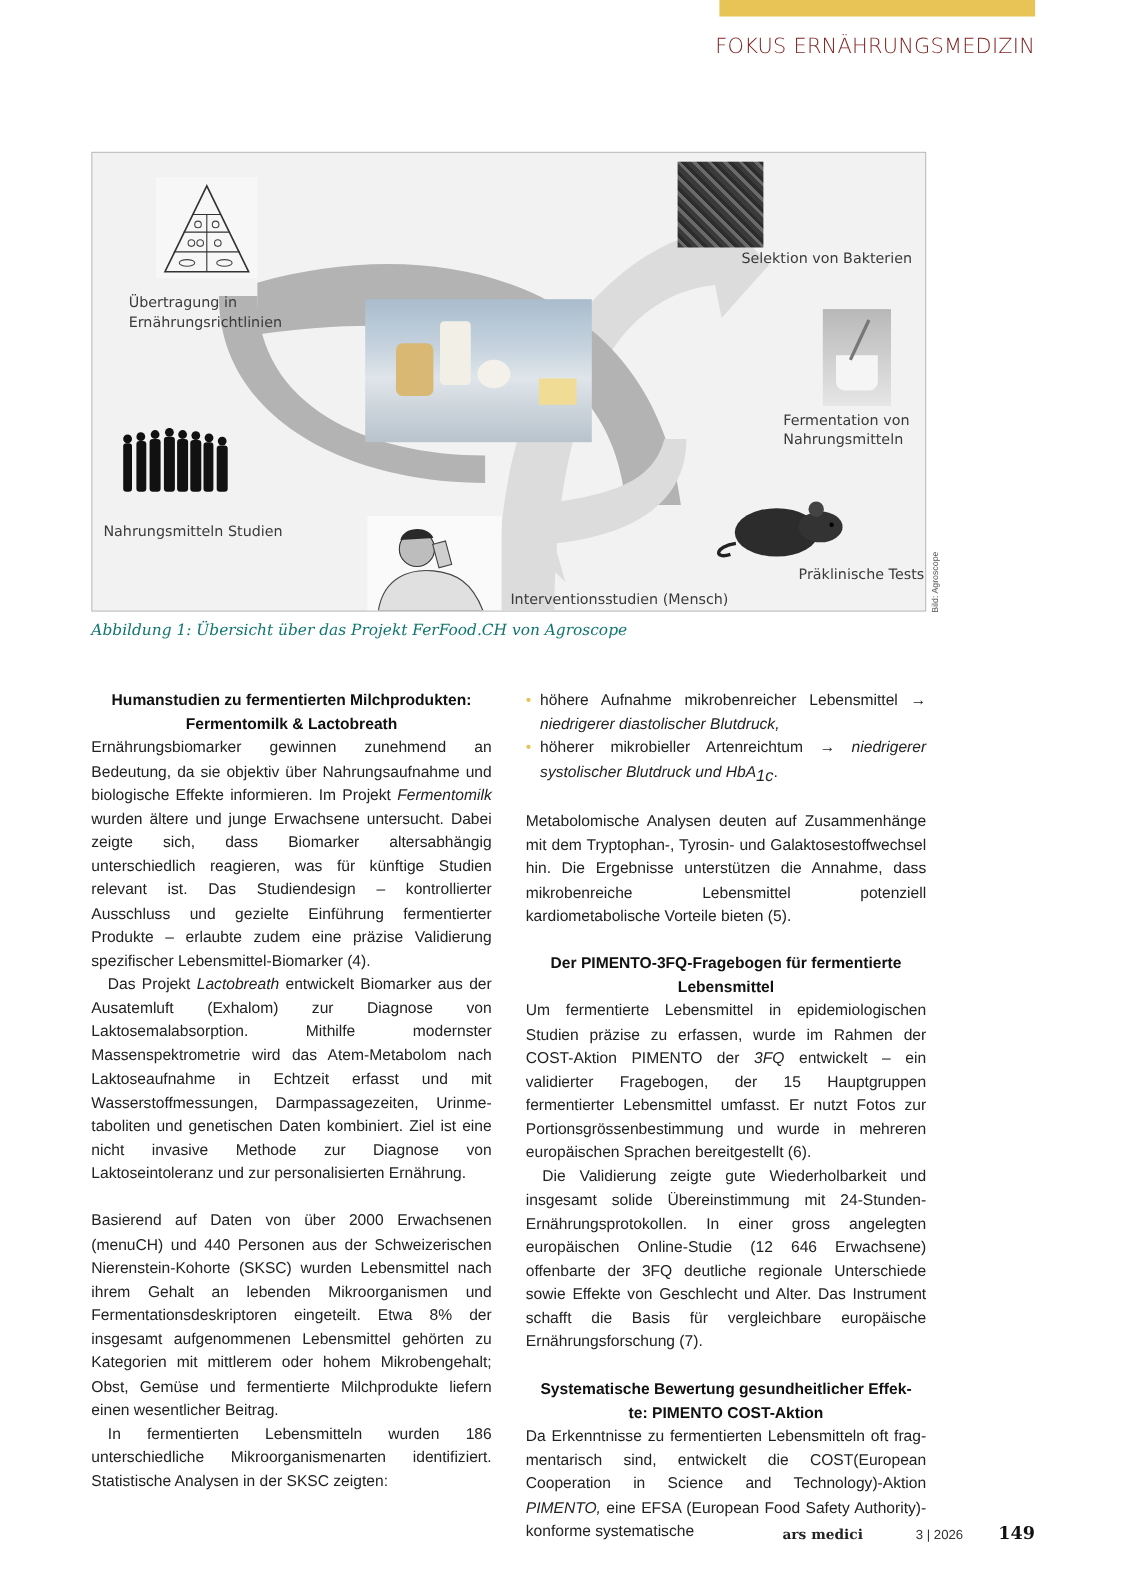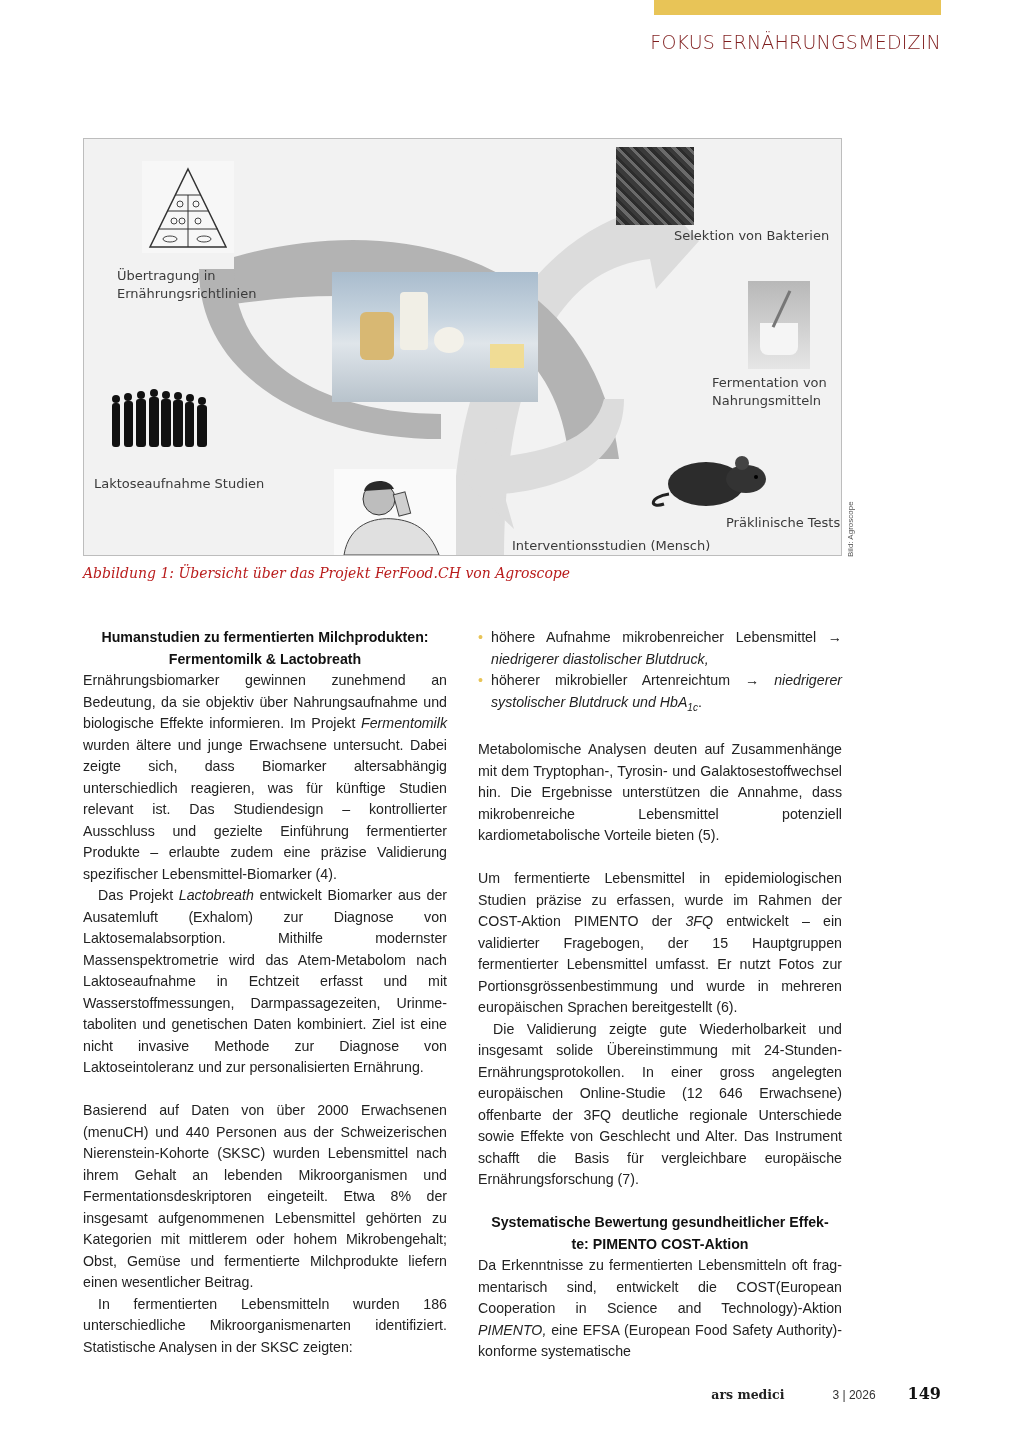--- a/index.html
+++ b/index.html
@@ -6,21 +6,21 @@
   body { width:1024px; height:1448px; background:#ffffff; position:relative; overflow:hidden;
          font-family:"Liberation Sans", "DejaVu Sans", sans-serif; color:#1f1f1f; }
   .top-bar { position:absolute; left:654px; top:0; width:287px; height:15px; background:#e8c457; }
   .section-title { position:absolute; right:83px; top:31px; font-size:19px; letter-spacing:0.2px; color:#7f1d1d; font-family:"DejaVu Sans", sans-serif; font-weight:300; }
   .figure { position:absolute; left:83px; top:138px; width:759px; height:418px; background:#f2f2f2; border:1px solid #bdbdbd; box-sizing:border-box; overflow:hidden; }
   .figure svg.arrows { position:absolute; left:0; top:0; }
   .fig-label { position:absolute; font-size:13px; line-height:18px; color:#3a3a3a; font-family:"DejaVu Sans", sans-serif; }
   .fig-img { position:absolute; }
   .credit { position:absolute; left:846px; top:497px; width:12px; height:60px; }
   .credit span { position:absolute; left:0; top:60px; transform:rotate(-90deg); transform-origin:0 0; font-size:8px; color:#555; white-space:nowrap; }
-  .caption { position:absolute; left:83px; top:565px; font-family:"DejaVu Serif", serif; font-style:italic; font-size:14px; color:#b91c1c; }
+  .caption { position:absolute; left:83px; top:565px; font-family:"DejaVu Serif", serif; font-style:italic; font-size:14px; color:#0f766e; }
   .col { position:absolute; width:364px; font-size:14.2px; line-height:21.5px; color:#222; }
   .col p { margin:0; text-align:justify; hyphens:manual; }
   .col p.indent { text-indent:15px; }
   .col h3 { margin:0; font-size:14.2px; line-height:21.5px; font-weight:bold; color:#111;text-align:center; }
   .gap { height:21.5px; }
   .col ul { list-style:none; margin:0; padding:0; }
   .col li { position:relative; padding-left:13px; text-align:justify; }
   .col li .bullet { position:absolute; left:0; top:0; color:#e8c457; }
   .footer { position:absolute; right:83px; top:1384px; display:flex; align-items:baseline; gap:24px; }
   .footer .journal { font-family:"DejaVu Serif", serif; font-weight:bold; font-size:12.5px; color:#222; }
@@ -100,42 +100,42 @@
           <rect x="53" y="10" width="10" height="48" rx="3"></rect>
         <circle cx="70" cy="7" r="4"></circle>
           <rect x="65" y="11" width="10" height="47" rx="3"></rect>
         <circle cx="82" cy="9" r="4"></circle>
           <rect x="77" y="13" width="9" height="45" rx="3"></rect>
         <circle cx="94" cy="12" r="4"></circle>
           <rect x="89" y="16" width="10" height="42" rx="3"></rect>
       </g>
     </svg>
   </div>
-  <div class="fig-label" style="left:10px;top:336px;">Laktoseaufnahme Studien</div>
+  <div class="fig-label" style="left:10px;top:336px;">Nahrungsmitteln Studien</div>
 
   <div class="fig-img" style="left:560px;top:300px;width:140px;height:76px;">
     <svg width="140" height="76" viewBox="0 0 140 76">
       <path d="M 20 65 C 5 70, 5 58, 25 55" stroke="#222" stroke-width="3" fill="none"></path>
       <ellipse cx="62" cy="45" rx="38" ry="22" fill="#2c2c2c"></ellipse>
       <ellipse cx="102" cy="40" rx="20" ry="14" fill="#333"></ellipse>
       <circle cx="98" cy="24" r="7" fill="#444"></circle>
       <circle cx="112" cy="38" r="2" fill="#000"></circle>
     </svg>
   </div>
   <div class="fig-label" style="left:642px;top:375px;">Präklinische Tests</div>
 
   <div class="fig-img" style="left:250px;top:330px;width:122px;height:86px;background:#fafafa;">
     <svg width="122" height="86" viewBox="0 0 122 86">
       <circle cx="45" cy="30" r="16" fill="#bdbdbd" stroke="#333"></circle>
       <path d="M 30 22 C 32 10, 55 8, 60 20" fill="#2a2a2a"></path>
       <path d="M 10 86 C 15 55, 40 48, 60 50 C 80 52, 95 60, 105 86 Z" fill="#e0e0e0" stroke="#444"></path>
       <rect x="62" y="24" width="12" height="22" fill="#cfcfcf" stroke="#444" transform="rotate(-15 68 35)"></rect>
     </svg>
   </div>
-  <div class="fig-label" style="left:380px;top:398px;margin-left:48px;">Interventionsstudien (Mensch)</div>
+  <div class="fig-label" style="left:380px;top:398px;">Interventionsstudien (Mensch)</div>
 </div>
 
 <div class="credit">
     <span>Bild: Agroscope</span>
   </div>
 <div class="caption">Abbildung 1: Übersicht über das Projekt FerFood.CH von Agroscope</div>
 
 <div class="col" style="left:83px;top:627px;">
   <h3>
     <span>Humanstudien zu fermentierten Milchprodukten:</span><br>
@@ -144,25 +144,29 @@
   <p><span>Ernährungsbiomarker gewinnen zunehmend an Bedeutung, da sie objektiv über Nahrungsaufnahme und biologische Effekte informieren. Im Projekt </span><em>Fermentomilk</em><span> wurden ältere und junge Erwachsene untersucht. Dabei zeigte sich, dass Biomarker altersabhängig unterschiedlich reagieren, was für künftige Studien relevant ist. Das Studiendesign – kontrol­lierter Ausschluss und gezielte Einführung fermentierter Produkte – erlaubte zudem eine präzise Validierung spezi­fischer Lebensmittel-Biomarker (4).</span></p>
   <p class="indent"><span>Das Projekt </span><em>Lactobreath</em><span> entwickelt Biomarker aus der Aus­atemluft (Exhalom) zur Diagnose von Laktosemalabsorption. Mithilfe modernster Massenspektrometrie wird das Atem-Metabolom nach Laktoseaufnahme in Echtzeit erfasst und mit Wasserstoffmessungen, Darmpassagezeiten, Urinme­taboliten und genetischen Daten kombiniert. Ziel ist eine nicht invasive Methode zur Diagnose von Laktoseintoleranz und zur personalisierten Ernährung.</span></p>
   <div class="gap"></div>
   <p>Basierend auf Daten von über 2000 Erwachsenen (menuCH) und 440 Personen aus der Schweizerischen Nierenstein-Kohorte (SKSC) wurden Lebensmittel nach ihrem Gehalt an lebenden Mikroorganismen und Fermentationsdeskriptoren eingeteilt. Etwa 8% der insgesamt aufgenommenen Lebens­mittel gehörten zu Kategorien mit mittlerem oder hohem Mikrobengehalt; Obst, Gemüse und fermentierte Milchpro­dukte liefern einen wesentlicher Beitrag.</p>
   <p class="indent">In fermentierten Lebensmitteln wurden 186 unterschied­liche Mikroorganismenarten identifiziert. Statistische Ana­lysen in der SKSC zeigten:</p>
 </div>
 
 <div class="col" style="left:478px;top:627px;">
   <ul>
     <li><span class="bullet">•</span><span>höhere Aufnahme mikrobenreicher Lebensmittel → </span><em>nied­rigerer diastolischer Blutdruck,</em></li>
-    <li><span class="bullet">•</span><span>höherer mikrobieller Artenreichtum → </span><em><span>niedrigerer systoli­scher Blutdruck und HbA</span><sub style="font-size:10px;">1c</sub></em><span>.</span></li>
+    <li><span class="bullet">•</span><span>höherer mikrobieller Artenreichtum → </span><em><span>niedrigerer systoli­scher Blutdruck und HbA</span><sub style="font-size:15px;">1c</sub></em><span>.</span></li>
   </ul>
   <div class="gap"></div>
   <p>Metabolomische Analysen deuten auf Zusammenhänge mit dem Tryptophan-, Tyrosin- und Galaktosestoffwechsel hin. Die Ergebnisse unterstützen die Annahme, dass mikroben­reiche Lebensmittel potenziell kardiometabolische Vorteile bieten (5).</p>
   <div class="gap"></div>
+  <h3>
+    <span>Der PIMENTO-3FQ-Fragebogen für fermentierte</span><br>
+    <span>Lebensmittel</span>
+  </h3>
   <p><span>Um fermentierte Lebensmittel in epidemiologischen Studien präzise zu erfassen, wurde im Rahmen der COST-Aktion PIMENTO der </span><em>3FQ</em><span> entwickelt – ein validierter Fragebogen, der 15 Hauptgruppen fermentierter Lebensmittel umfasst. Er nutzt Fotos zur Portionsgrössenbestimmung und wurde in mehreren europäischen Sprachen bereitgestellt (6).</span></p>
   <p class="indent">Die Validierung zeigte gute Wiederholbarkeit und insge­samt solide Übereinstimmung mit 24-Stunden-Ernährungs­protokollen. In einer gross angelegten europäischen Online-Studie (12 646 Erwachsene) offenbarte der 3FQ deutliche regionale Unterschiede sowie Effekte von Geschlecht und Alter. Das Instrument schafft die Basis für vergleichbare europäische Ernährungsforschung (7).</p>
   <div class="gap"></div>
   <h3>
     <span>Systematische Bewertung gesundheitlicher Effek-</span><br>
     <span>te: PIMENTO COST-Aktion</span>
   </h3>
   <p><span>Da Erkenntnisse zu fermentierten Lebensmitteln oft frag­mentarisch sind, entwickelt die COST(European Coopera­tion in Science and Technology)-Aktion </span><em>PIMENTO,</em><span> eine EFSA (European Food Safety Authority)-konforme systematische</span></p>
 </div>
 

